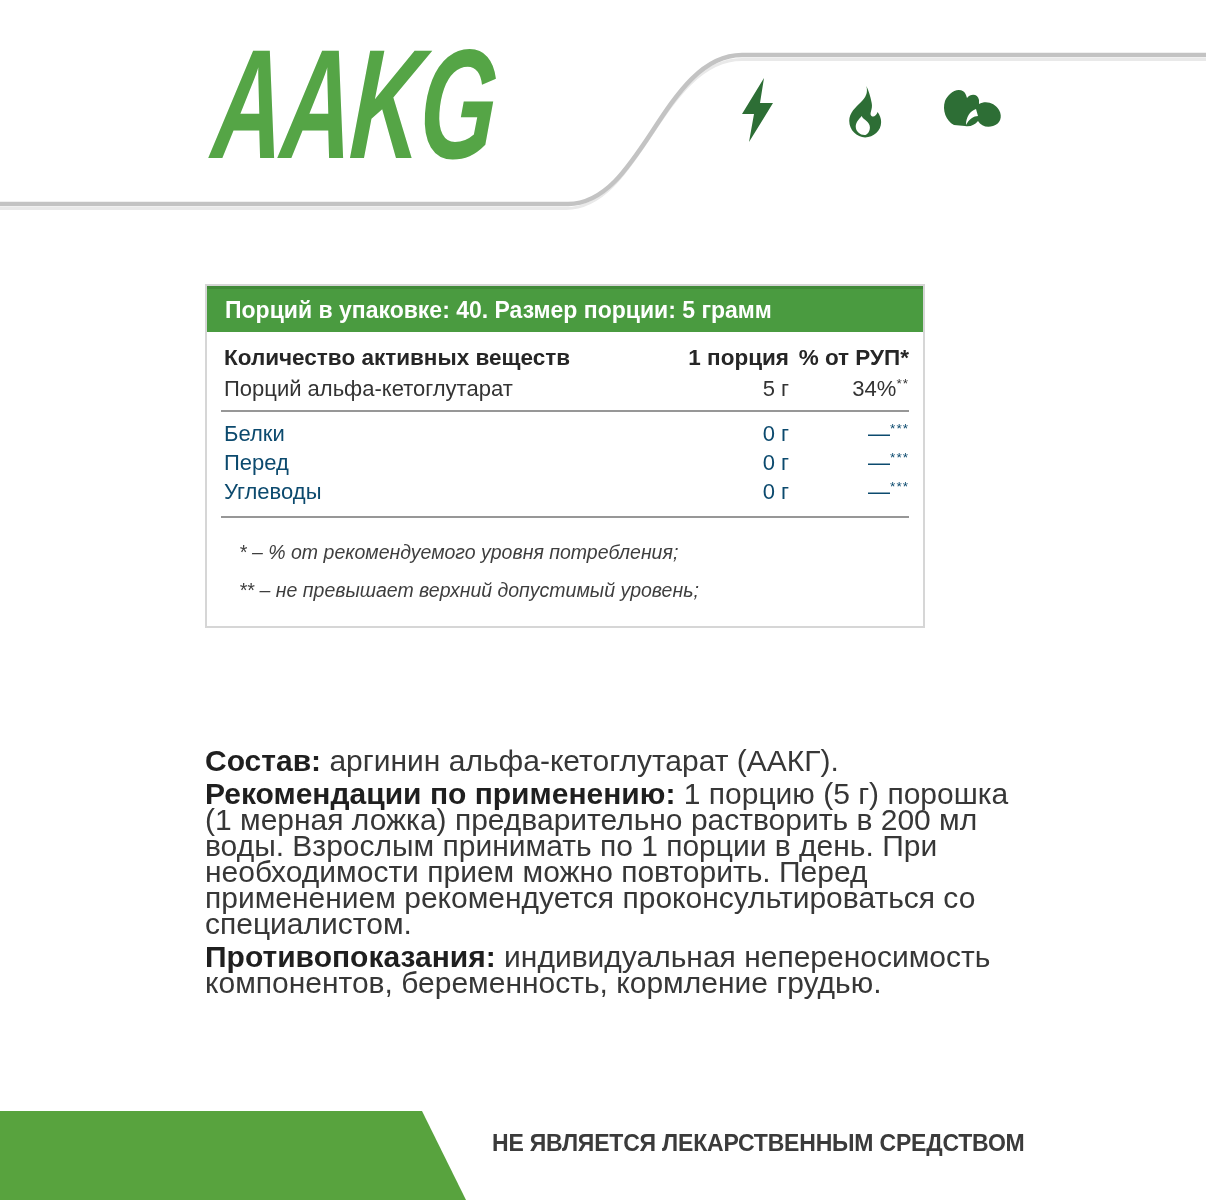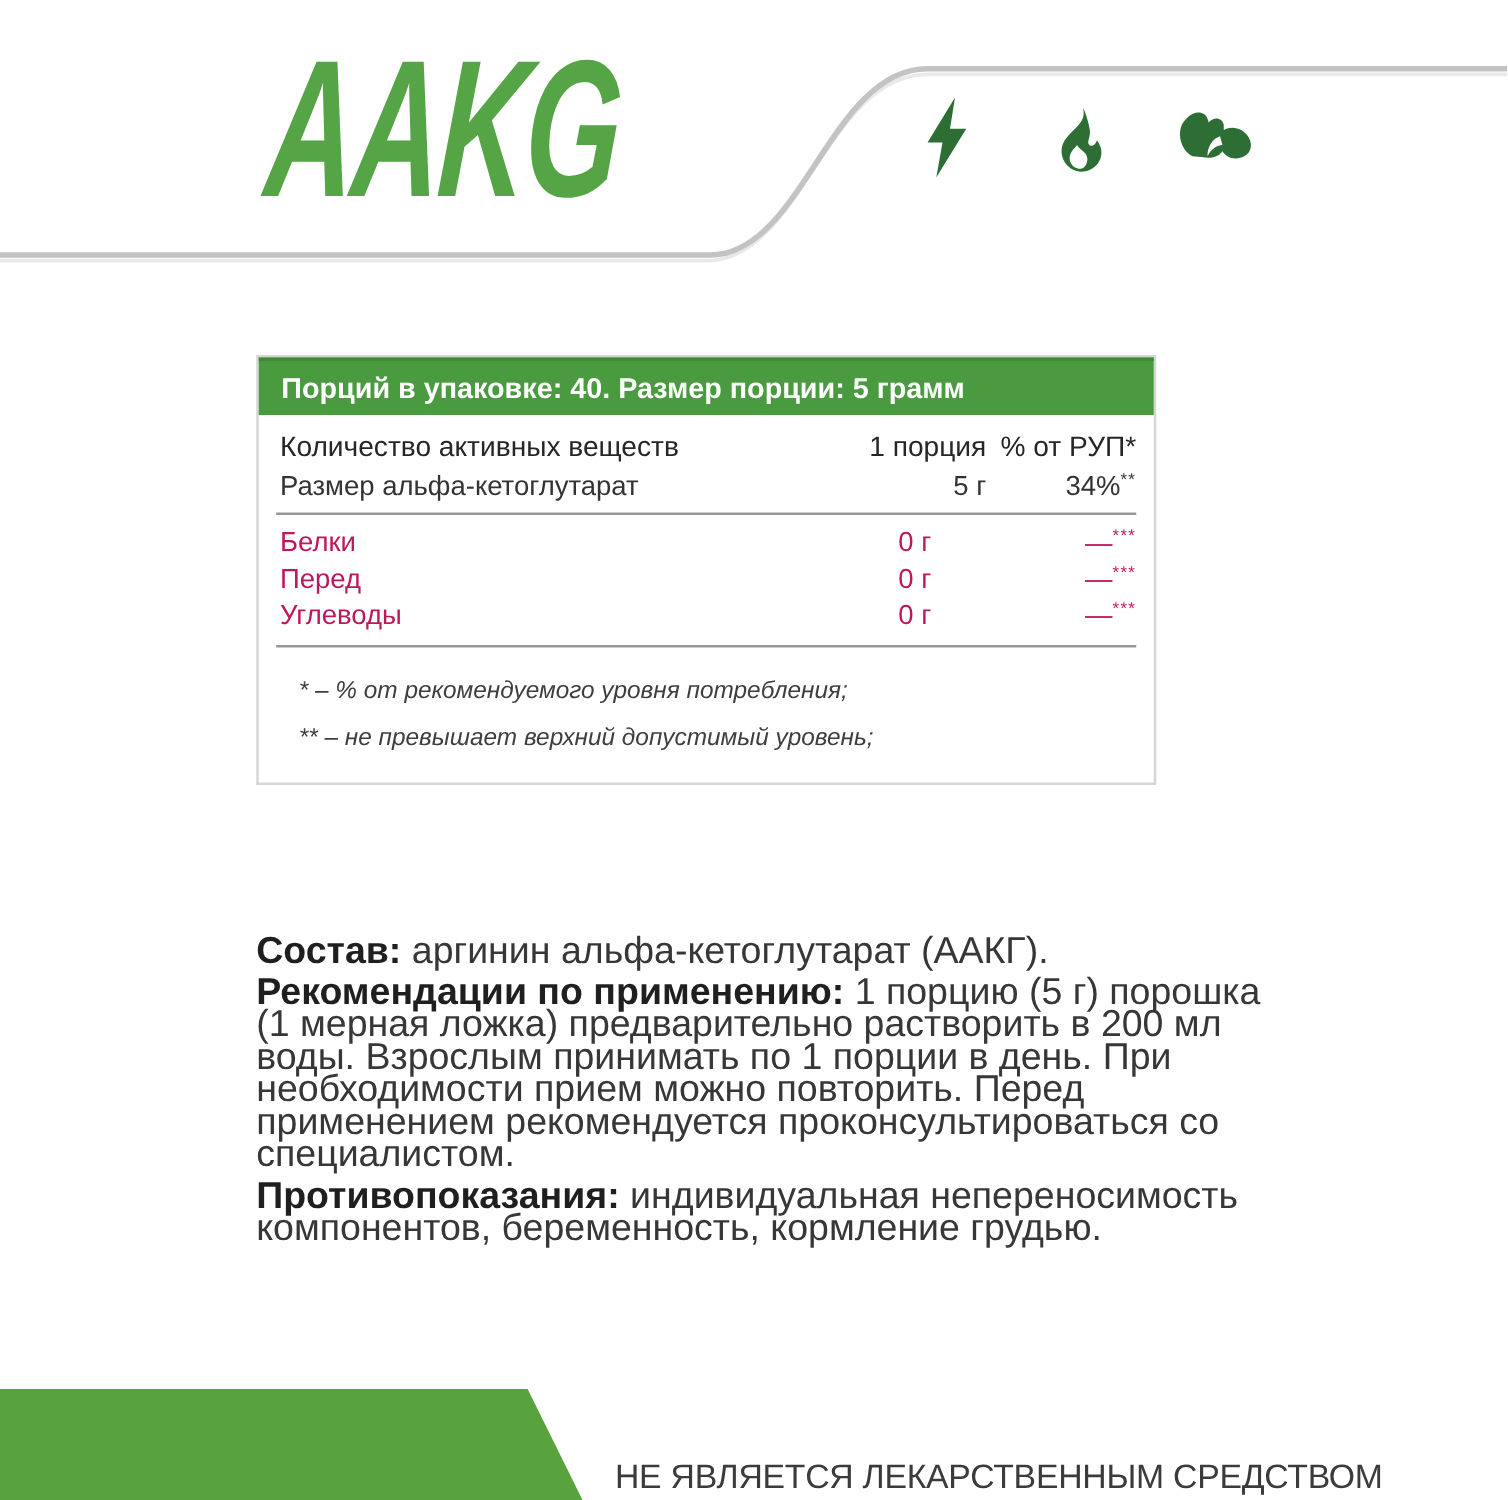--- a/index.html
+++ b/index.html
@@ -19,40 +19,40 @@
   .icons svg{position:absolute;}
 
   
   .facts{position:absolute;left:205px;top:284px;width:720px;box-sizing:border-box;
          border:2px solid #d6d6d6;background:#fff;}
   .greenbar{background:#4a9b40;border-top:3px solid #418a38;color:#fff;font-weight:bold;
             font-size:23px;line-height:43px;height:43px;padding-left:18px;white-space:nowrap;overflow:hidden;}
   .grid{display:grid;grid-template-columns:1fr 160px 120px;align-items:baseline;
         padding:0 14px 0 17px;}
   .grid .c2,.grid .c3{text-align:right;white-space:nowrap;}
-  .thead{font-weight:normal;font-size:22.5px;padding-top:13px;height:31px;color:#262626;}
+  .thead{font-weight:bold;font-size:22.5px;padding-top:13px;height:31px;color:#262626;}
   .trow{font-size:22px;height:32px;color:#333;}
-  .trow-sm{font-size:22px;height:29px;color:#be185d;gap:44px;}
+  .trow-sm{font-size:22px;height:29px;color:#0c4a6e;}
   .rows2{padding:9px 0 6px 0;}
   .divider{height:2px;background:#979797;margin:2px 14px 0 14px;}
   .supn{font-size:0.62em;vertical-align:super;letter-spacing:1px;}
   .footnotes{font-style:italic;font-size:19.5px;line-height:23px;color:#3e3e3e;
              padding:8px 18px 9px 17px;}
   .footnotes div{margin:15px;}
 
   
   .info{position:absolute;left:205px;top:748px;width:808px;font-size:30px;
         line-height:26px;color:#373737;}
   .info p{margin:0 0 7px 0;}
   .info b{color:#1f1f1f;}
 
   
   .footer-shape{position:absolute;left:0;top:1111px;width:470px;height:89px;background:#58a33e;
     clip-path:polygon(0 0,422px 0,466px 100%,0 100%);}
-  .disclaimer{position:absolute;left:492px;top:1166px;font-size:27px;font-weight:normal;
+  .disclaimer{position:absolute;left:492px;top:1130px;font-size:23px;font-weight:bold;
     color:#3b3b3b;letter-spacing:-0.2px;white-space:nowrap;}
 </style>
 </head>
 <body>
 
 <div class="page">
 
   <svg class="swoosh" viewBox="0 0 1206 240">
     <path d="M0 208.5 H566 C 640 208.5 662 59.5 742 59.5 H1206" fill="none" stroke="#e9e9e9" stroke-width="3"></path>
     <path d="M0 204 H568 C 642 204 664 55 742 55 H1206" fill="none" stroke="#c3c3c3" stroke-width="4.5"></path>
@@ -78,21 +78,21 @@
 
     <div class="greenbar">Порций в упаковке: 40. Размер порции: 5 грамм</div>
 
     <div class="grid thead">
       <div class="c1">Количество активных веществ</div>
       <div class="c2">1 порция</div>
       <div class="c3">% от РУП*</div>
     </div>
 
     <div class="grid trow">
-      <div class="c1">Размер альфа-кетоглутарат</div>
+      <div class="c1">Порций альфа-кетоглутарат</div>
       <div class="c2">5 г</div>
       <div class="c3"><span>34%</span><span class="supn">**</span></div>
     </div>
 
     <div class="divider"></div>
 
     <div class="rows2">
       <div class="grid trow-sm">
         <div class="c1">Белки</div>
         <div class="c2">0 г</div>

